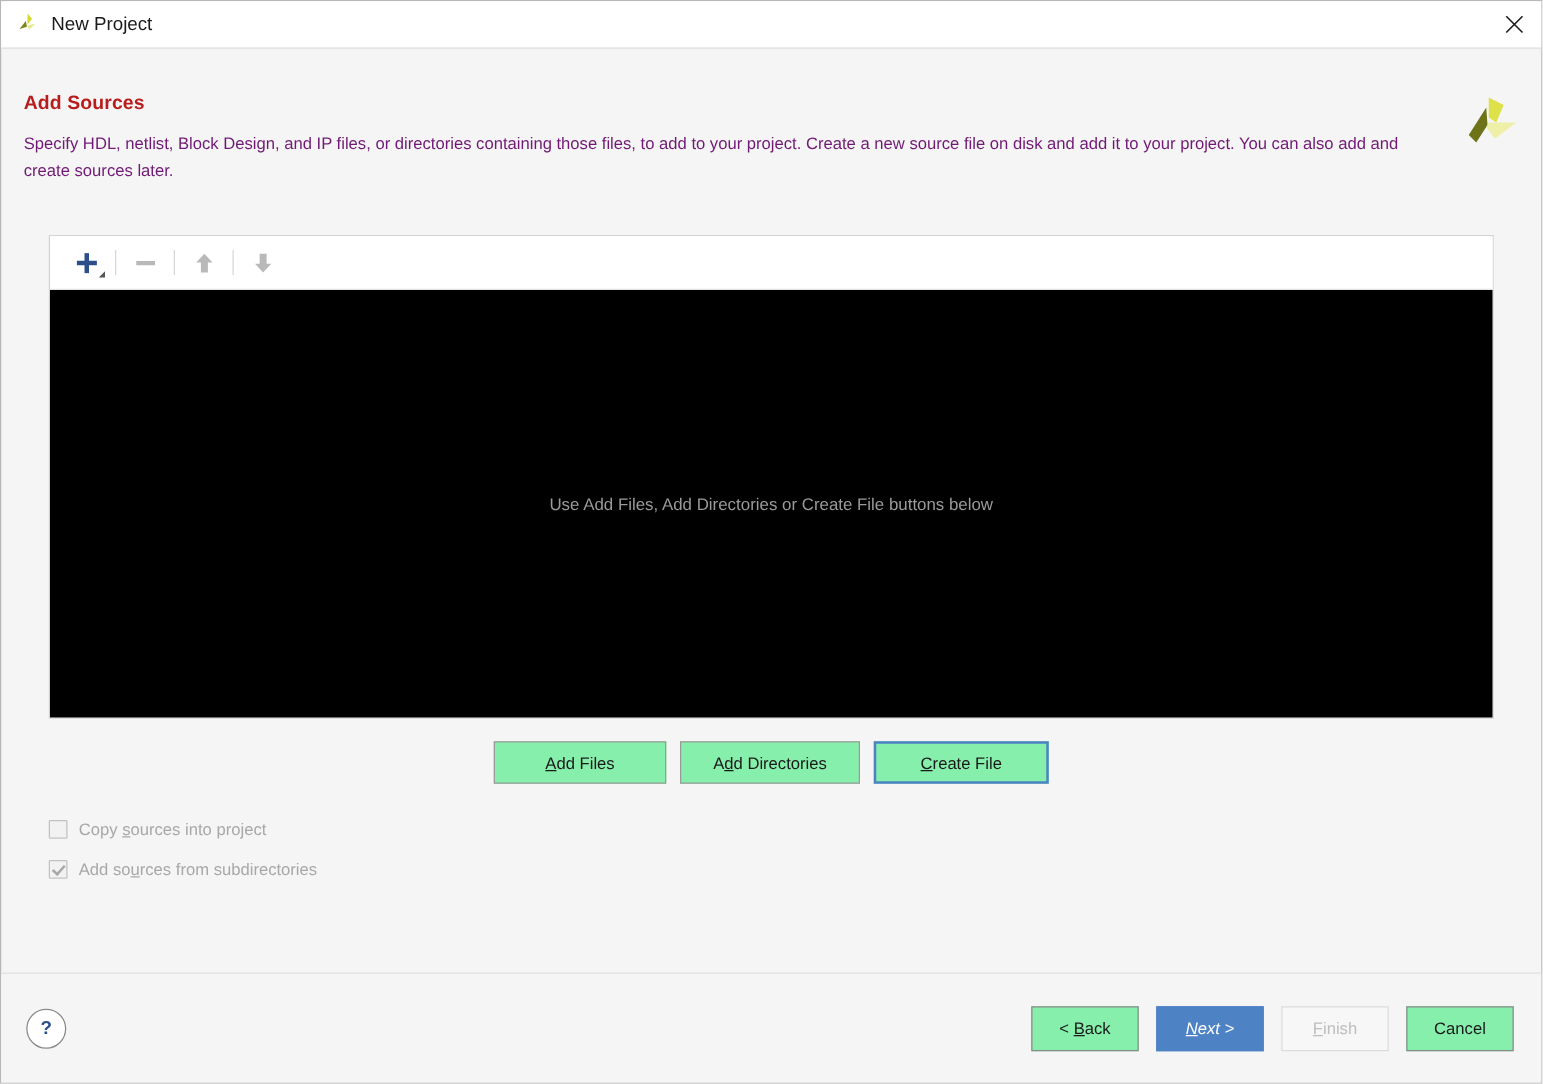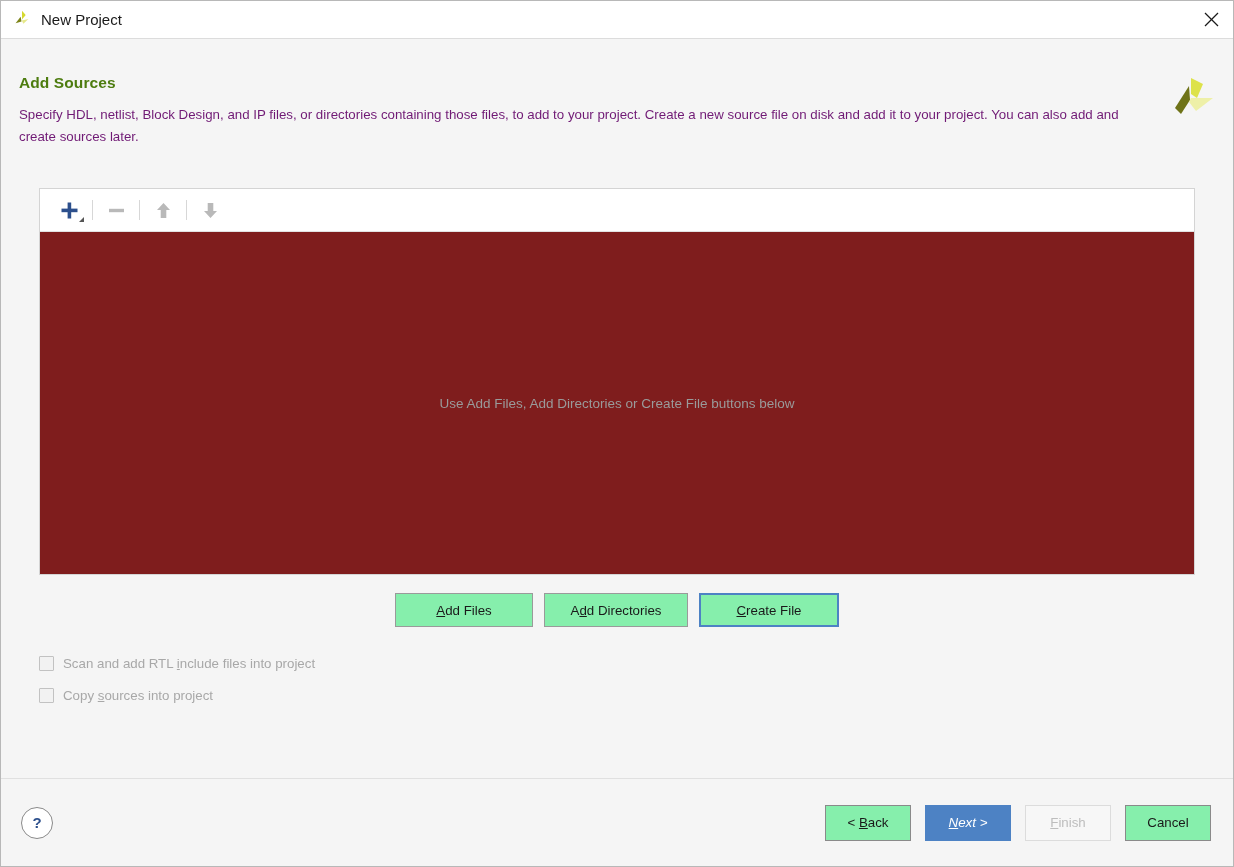--- a/index.html
+++ b/index.html
@@ -48,21 +48,21 @@
 
   
   .header {
     padding: 20px 18px 0 18px;
     position: relative;
     flex: 0 0 auto;
   }
   .page-title {
     font-size: 15.5px;
     font-weight: bold;
-    color: #4d7c0f;
+    color: #b91c1c;
     margin: 0 0 12px 0;
     letter-spacing: 0.1px;
   }
   .page-desc {
     font-size: 13.3px;
     color: #701a75;
     line-height: 1.62;
     max-width: 1140px;
     margin: 0;
   }
@@ -114,21 +114,21 @@
     right: 4px; bottom: 3px;
     width: 0; height: 0;
     border-left: 5px solid transparent;
     border-bottom: 5px solid #555555;
   }
   .filebox-canvas {
     flex: 1 1 auto;
     display: flex;
     align-items: center;
     justify-content: center;
-    background: #7f1d1d;
+    background: #000000;
   }
   .empty-msg {
     font-size: 13.5px;
     color: #9a9a9a;
   }
 
   
   .src-buttons {
     display: flex;
     justify-content: center;
@@ -350,30 +350,30 @@
       <button class="btn" style="width:144px;">
           <span><span>A</span><span class="mn">d</span><span>d Directories</span></span>
         </button>
       <button class="btn focused" style="width:140px;">
           <span><span class="mn">C</span><span>reate File</span></span>
         </button>
     </div>
 
     <div class="options">
 
-      <div class="opt-row">
-        <span class="checkbox"></span>
-        <span class="opt-label"><span>Scan and add RTL </span><span class="mn">i</span><span>nclude files into project</span></span>
-      </div>
 
       <div class="opt-row">
         <span class="checkbox"></span>
         <span class="opt-label"><span>Copy </span><span class="mn">s</span><span>ources into project</span></span>
       </div>
 
+      <div class="opt-row">
+        <span class="checkbox checked"></span>
+        <span class="opt-label"><span>Add so</span><span class="mn">u</span><span>rces from subdirectories</span></span>
+      </div>
 
     </div>
 
 
   </div>
 
   <div class="footer">
     <div class="help-btn">?</div>
     <div class="footer-spacer"></div>
     <div class="nav-buttons">

